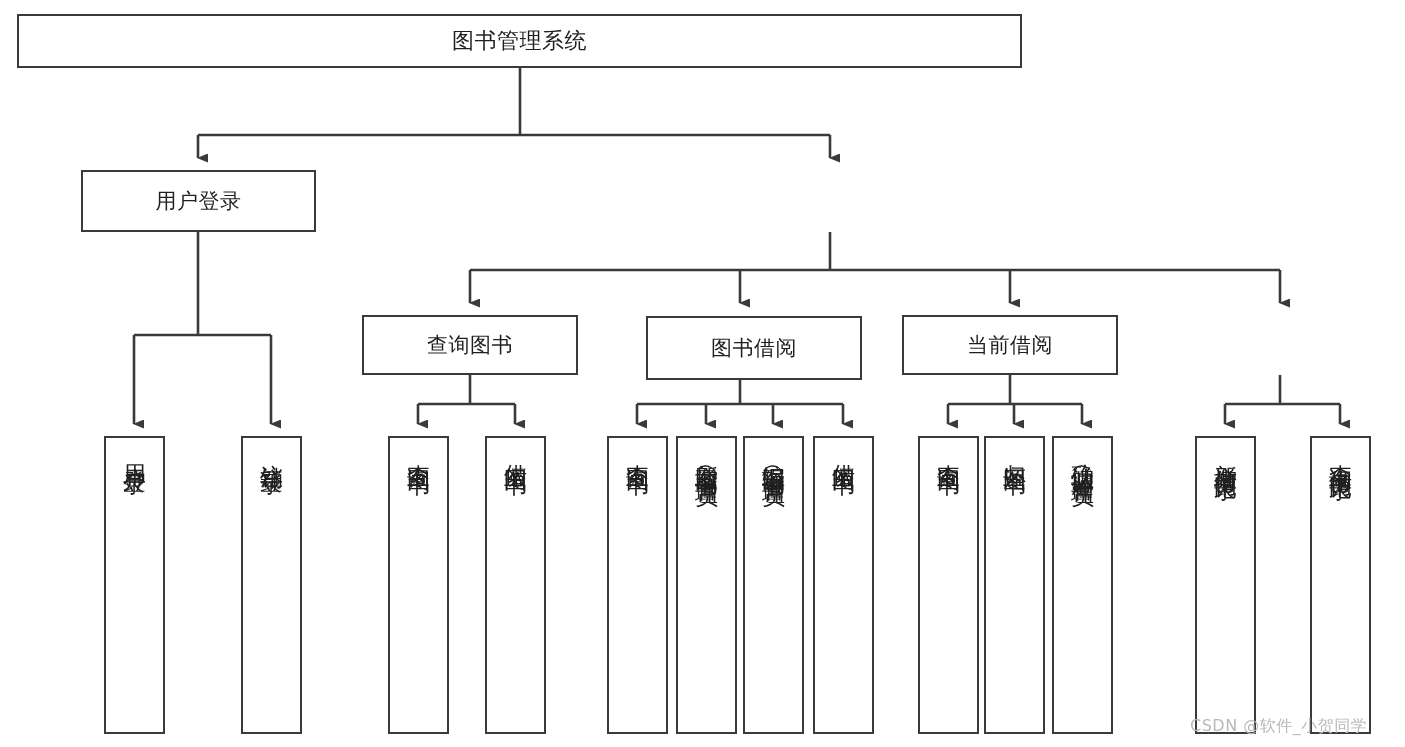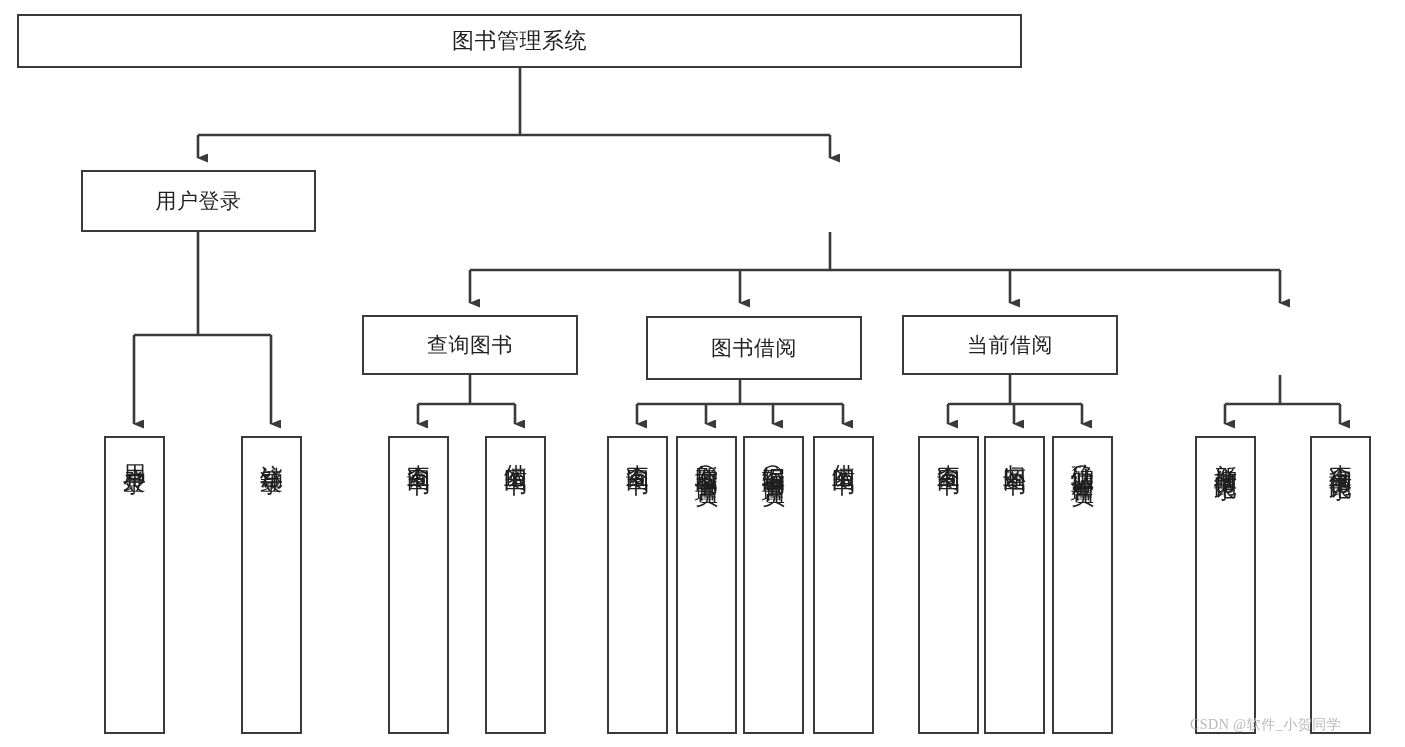--- a/index.html
+++ b/index.html
@@ -57,25 +57,24 @@
   .node.v .label {
     writing-mode: vertical-rl;
     text-orientation: upright;
     font-size: 23px;
     line-height: 1.0;
     letter-spacing: 3px;
     white-space: nowrap;
   }
   .watermark {
     position: absolute;
-    font-size: 14px;
+    font-size: 16px;
     color: #b9b9b9;
     white-space: nowrap;
     letter-spacing: 0.5px;
-    font-family: Liberation Serif, serif;
   }
 </style>
 </head>
 <body>
 
 <div id="canvas">
 
   <svg class="edges" viewBox="0 0 1405 747">
     <defs>
       <marker id="arrowhead" markerWidth="9" markerHeight="11" refX="4.5" refY="10" orient="auto" markerUnits="userSpaceOnUse">

